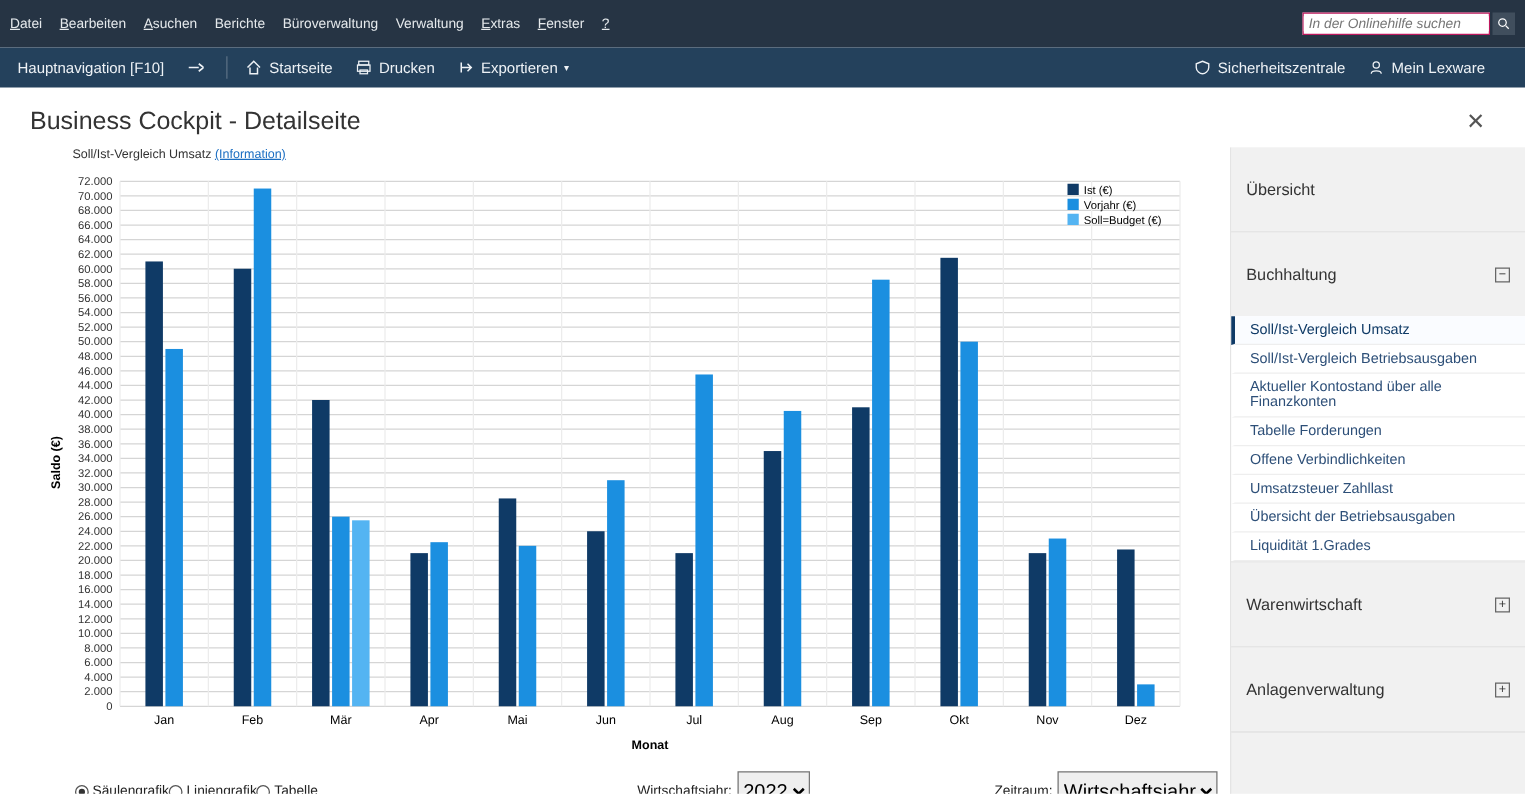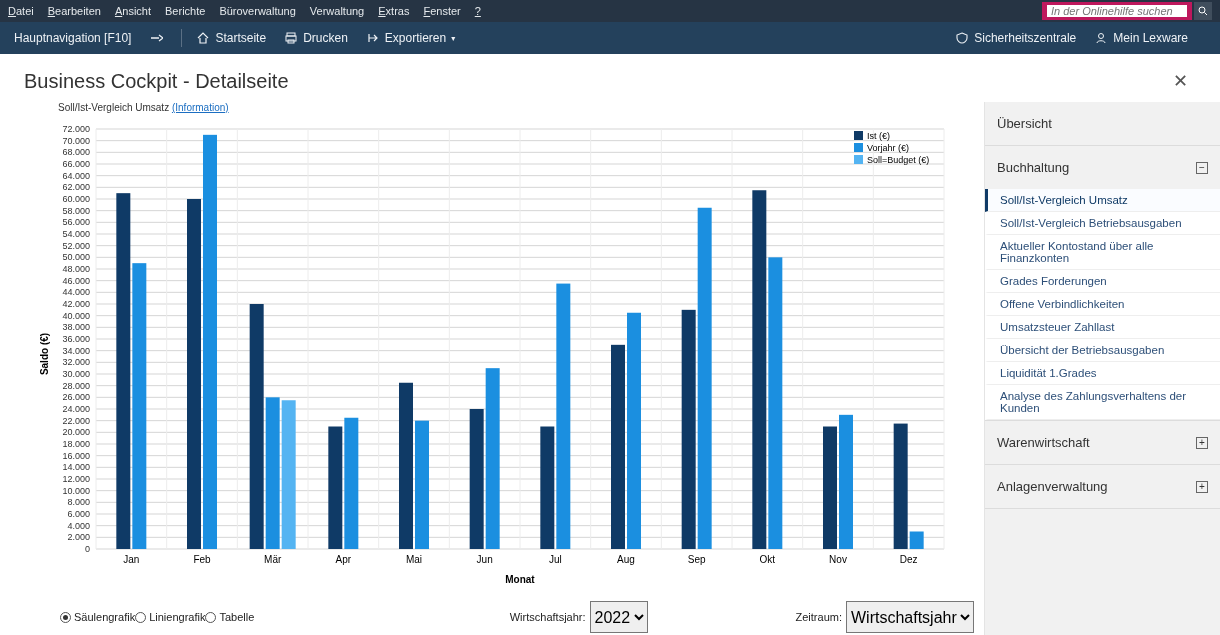--- a/index.html
+++ b/index.html
@@ -1,23 +1,23 @@
 <!DOCTYPE html>
 <html><head>
 <meta charset="utf-8">
 <style>
   * { box-sizing: border-box; margin: 0; padding: 0; }
   body { font-family: "Segoe UI", Tahoma, sans-serif; font-size: 12px; color: #222; background: #fff; width: 1220px; height: 635px; overflow: hidden; }
 
   
-  .menubar { background: #263444; color: #e5e9ec; height: 22px; display: flex; align-items: center; padding: 0 8px; font-size: 11px; }
+  .menubar { background: #263444; color: #e5e9ec; height: 38px; display: flex; align-items: center; padding: 0 8px; font-size: 11px; }
   .menubar .menu-item { margin-right: 14px; cursor: default; }
   .menubar .menu-item u { text-decoration: underline; }
   .menubar .spacer { flex: 1; }
-  .search-box { background: #fff; border: 5px solid #be185d; height: 18px; width: 150px; display: flex; align-items: center; }
+  .search-box { background: #fff; border: 1px solid #be185d; height: 18px; width: 150px; display: flex; align-items: center; }
   .search-box input { border: none; outline: none; font-size: 11px; padding: 0 4px; width: 100%; font-style: italic; color: #777; }
   .search-btn { background: #404e5d; color: #fff; width: 18px; height: 18px; display: flex; align-items: center; justify-content: center; margin-left: 2px; }
 
   
   .toolbar { background: #24415c; color: #eef2f6; height: 32px; display: flex; align-items: center; padding: 0 14px; font-size: 12px; }
   .toolbar .tb-item { display: flex; align-items: center; gap: 5px; margin-right: 18px; cursor: default; }
   .toolbar .divider { width: 1px; height: 18px; background: rgba(255,255,255,0.25); margin-right: 14px; }
   .toolbar .spacer { flex: 1; }
   .toolbar svg { stroke: #eef2f6; fill: none; }
 
@@ -44,34 +44,34 @@
   .bottom-row { display: flex; align-items: center; gap: 24px; padding: 4px 0 8px 26px; font-size: 11px; }
   .radio-group { display: flex; align-items: center; }
   .radio-group label { display: flex; align-items: center; gap: 3px; cursor: pointer; }
   .radio-circle { width: 11px; height: 11px; border: 1px solid #555; border-radius: 50%; display: inline-flex; align-items: center; justify-content: center; }
   .radio-circle.sel::after { content: ""; width: 5px; height: 5px; background: #333; border-radius: 50%; }
   .sel-group { display: flex; align-items: center; gap: 4px; }
   .sel-group select { font-size: 16px; border: 1px solid #777; height: 32px; }
 
   
   .side-sec { border-bottom: 1px solid #dcdcdc; }
-  .side-head { padding: 14px 12px; font-size: 13px; color: #333; display: flex; align-items: center; justify-content: space-between; background: #f1f1f1; }
+  .side-head { padding: 26px 12px; font-size: 13px; color: #333; display: flex; align-items: center; justify-content: space-between; background: #f1f1f1; }
   .side-head.main { font-weight: 500; }
   .side-toggle { width: 12px; height: 12px; border: 1px solid #666; display: flex; align-items: center; justify-content: center; font-size: 10px; line-height: 1; }
   .side-list { background: #fff; }
   .side-item { padding: 5px 12px; font-size: 11.5px; color: #2d4f78; border-bottom: 1px solid #eee; cursor: pointer; border-left: 3px solid transparent; }
   .side-item.active { border-left: 3px solid #0f3a66; color: #0f3a66; font-weight: 500; background: #fafcff; }
 </style>
 </head>
 <body>
 
 <div class="menubar">
   <span class="menu-item"><u>D</u><span>atei</span></span>
   <span class="menu-item"><u>B</u><span>earbeiten</span></span>
-  <span class="menu-item"><u>A</u><span>nsicht</span></span>
+  <span class="menu-item"><u>A</u><span>suchen</span></span>
   <span class="menu-item"><span>Berichte</span></span>
   <span class="menu-item"><span>Büroverwaltung</span></span>
   <span class="menu-item"><span>Verwaltung</span></span>
   <span class="menu-item"><u>E</u><span>xtras</span></span>
   <span class="menu-item"><u>F</u><span>enster</span></span>
   <span class="menu-item"><u>?</u></span>
   <span class="spacer"></span>
   <div class="search-box">
     <input placeholder="In der Onlinehilfe suchen" style="">
   </div>
@@ -320,26 +320,25 @@
     <div id="sidebar-sections">
         <div class="side-sec">
           <div class="side-head">
             <span>Buchhaltung</span>
             <span class="side-toggle">−</span>
           </div>
           <div class="side-list">
             <div class="side-item active">Soll/Ist-Vergleich Umsatz</div>
             <div class="side-item">Soll/Ist-Vergleich Betriebsausgaben</div>
             <div class="side-item">Aktueller Kontostand über alle Finanzkonten</div>
-            <div class="side-item">Grades Forderungen</div>
+            <div class="side-item">Tabelle Forderungen</div>
             <div class="side-item">Offene Verbindlichkeiten</div>
             <div class="side-item">Umsatzsteuer Zahllast</div>
             <div class="side-item">Übersicht der Betriebsausgaben</div>
             <div class="side-item">Liquidität 1.Grades</div>
-            <div class="side-item">Analyse des Zahlungsverhaltens der Kunden</div>
           </div>
         </div>
         <div class="side-sec">
           <div class="side-head">
             <span>Warenwirtschaft</span>
             <span class="side-toggle">+</span>
           </div>
         </div>
         <div class="side-sec">
           <div class="side-head">

